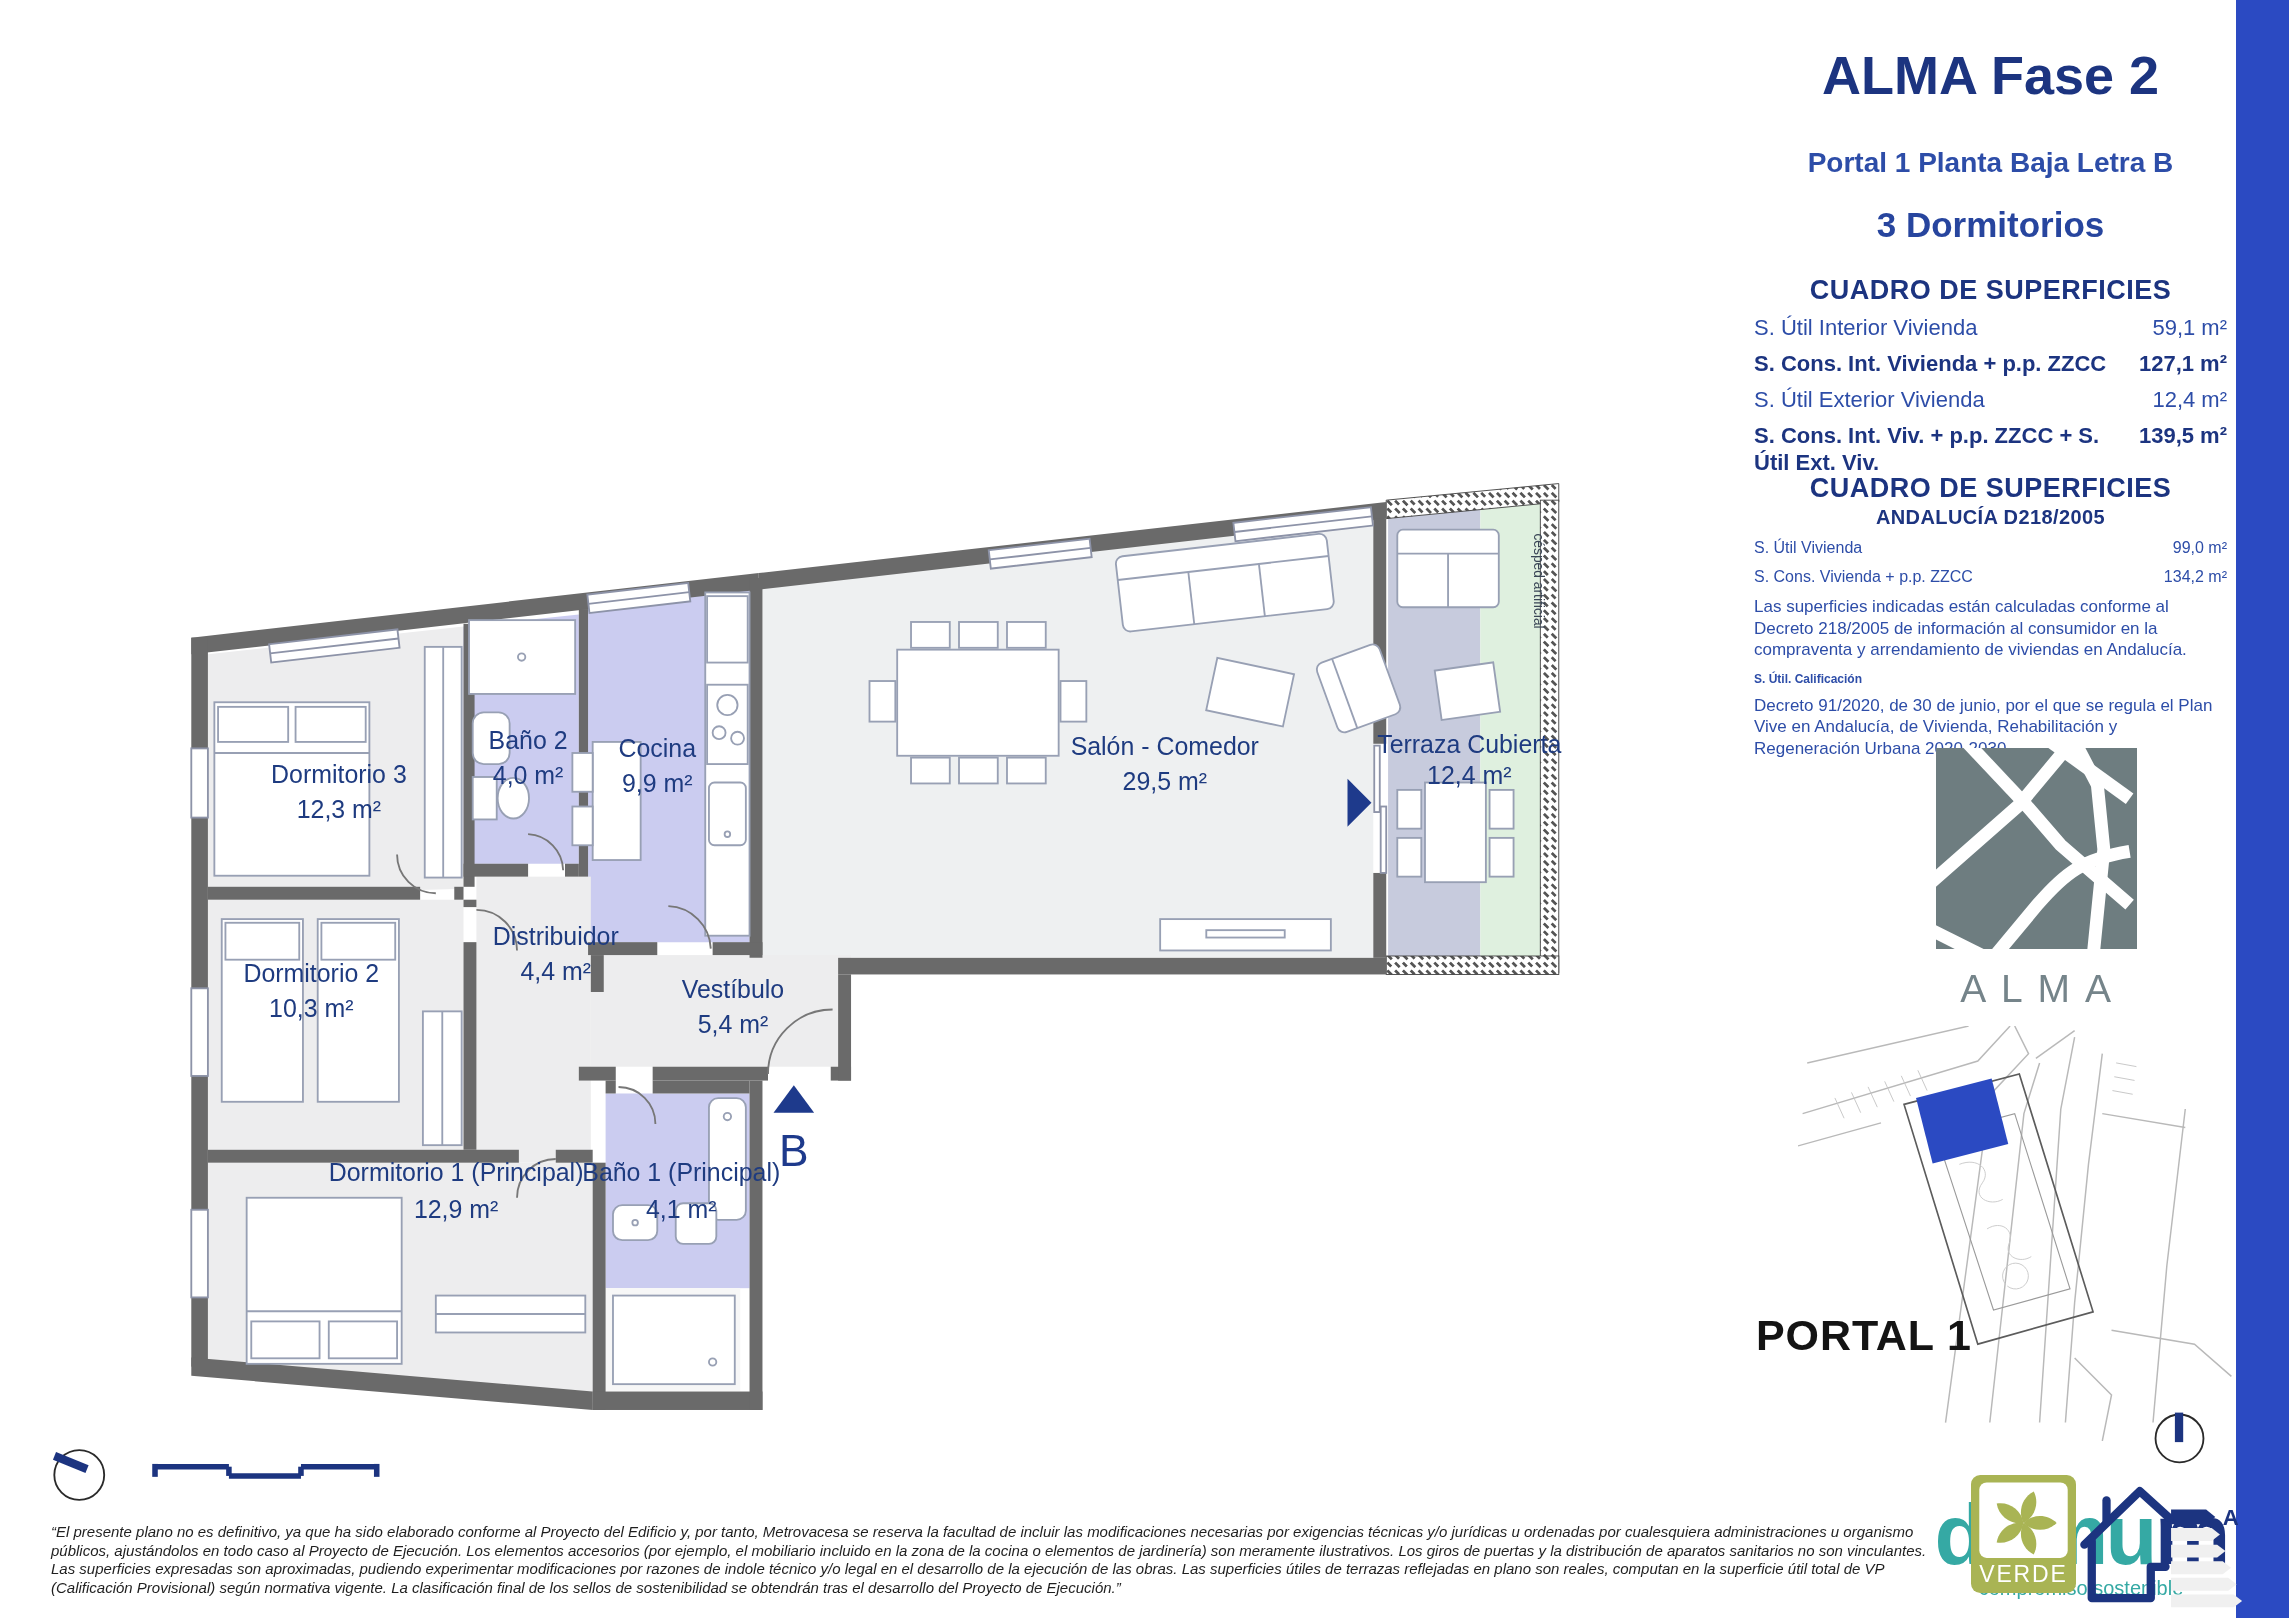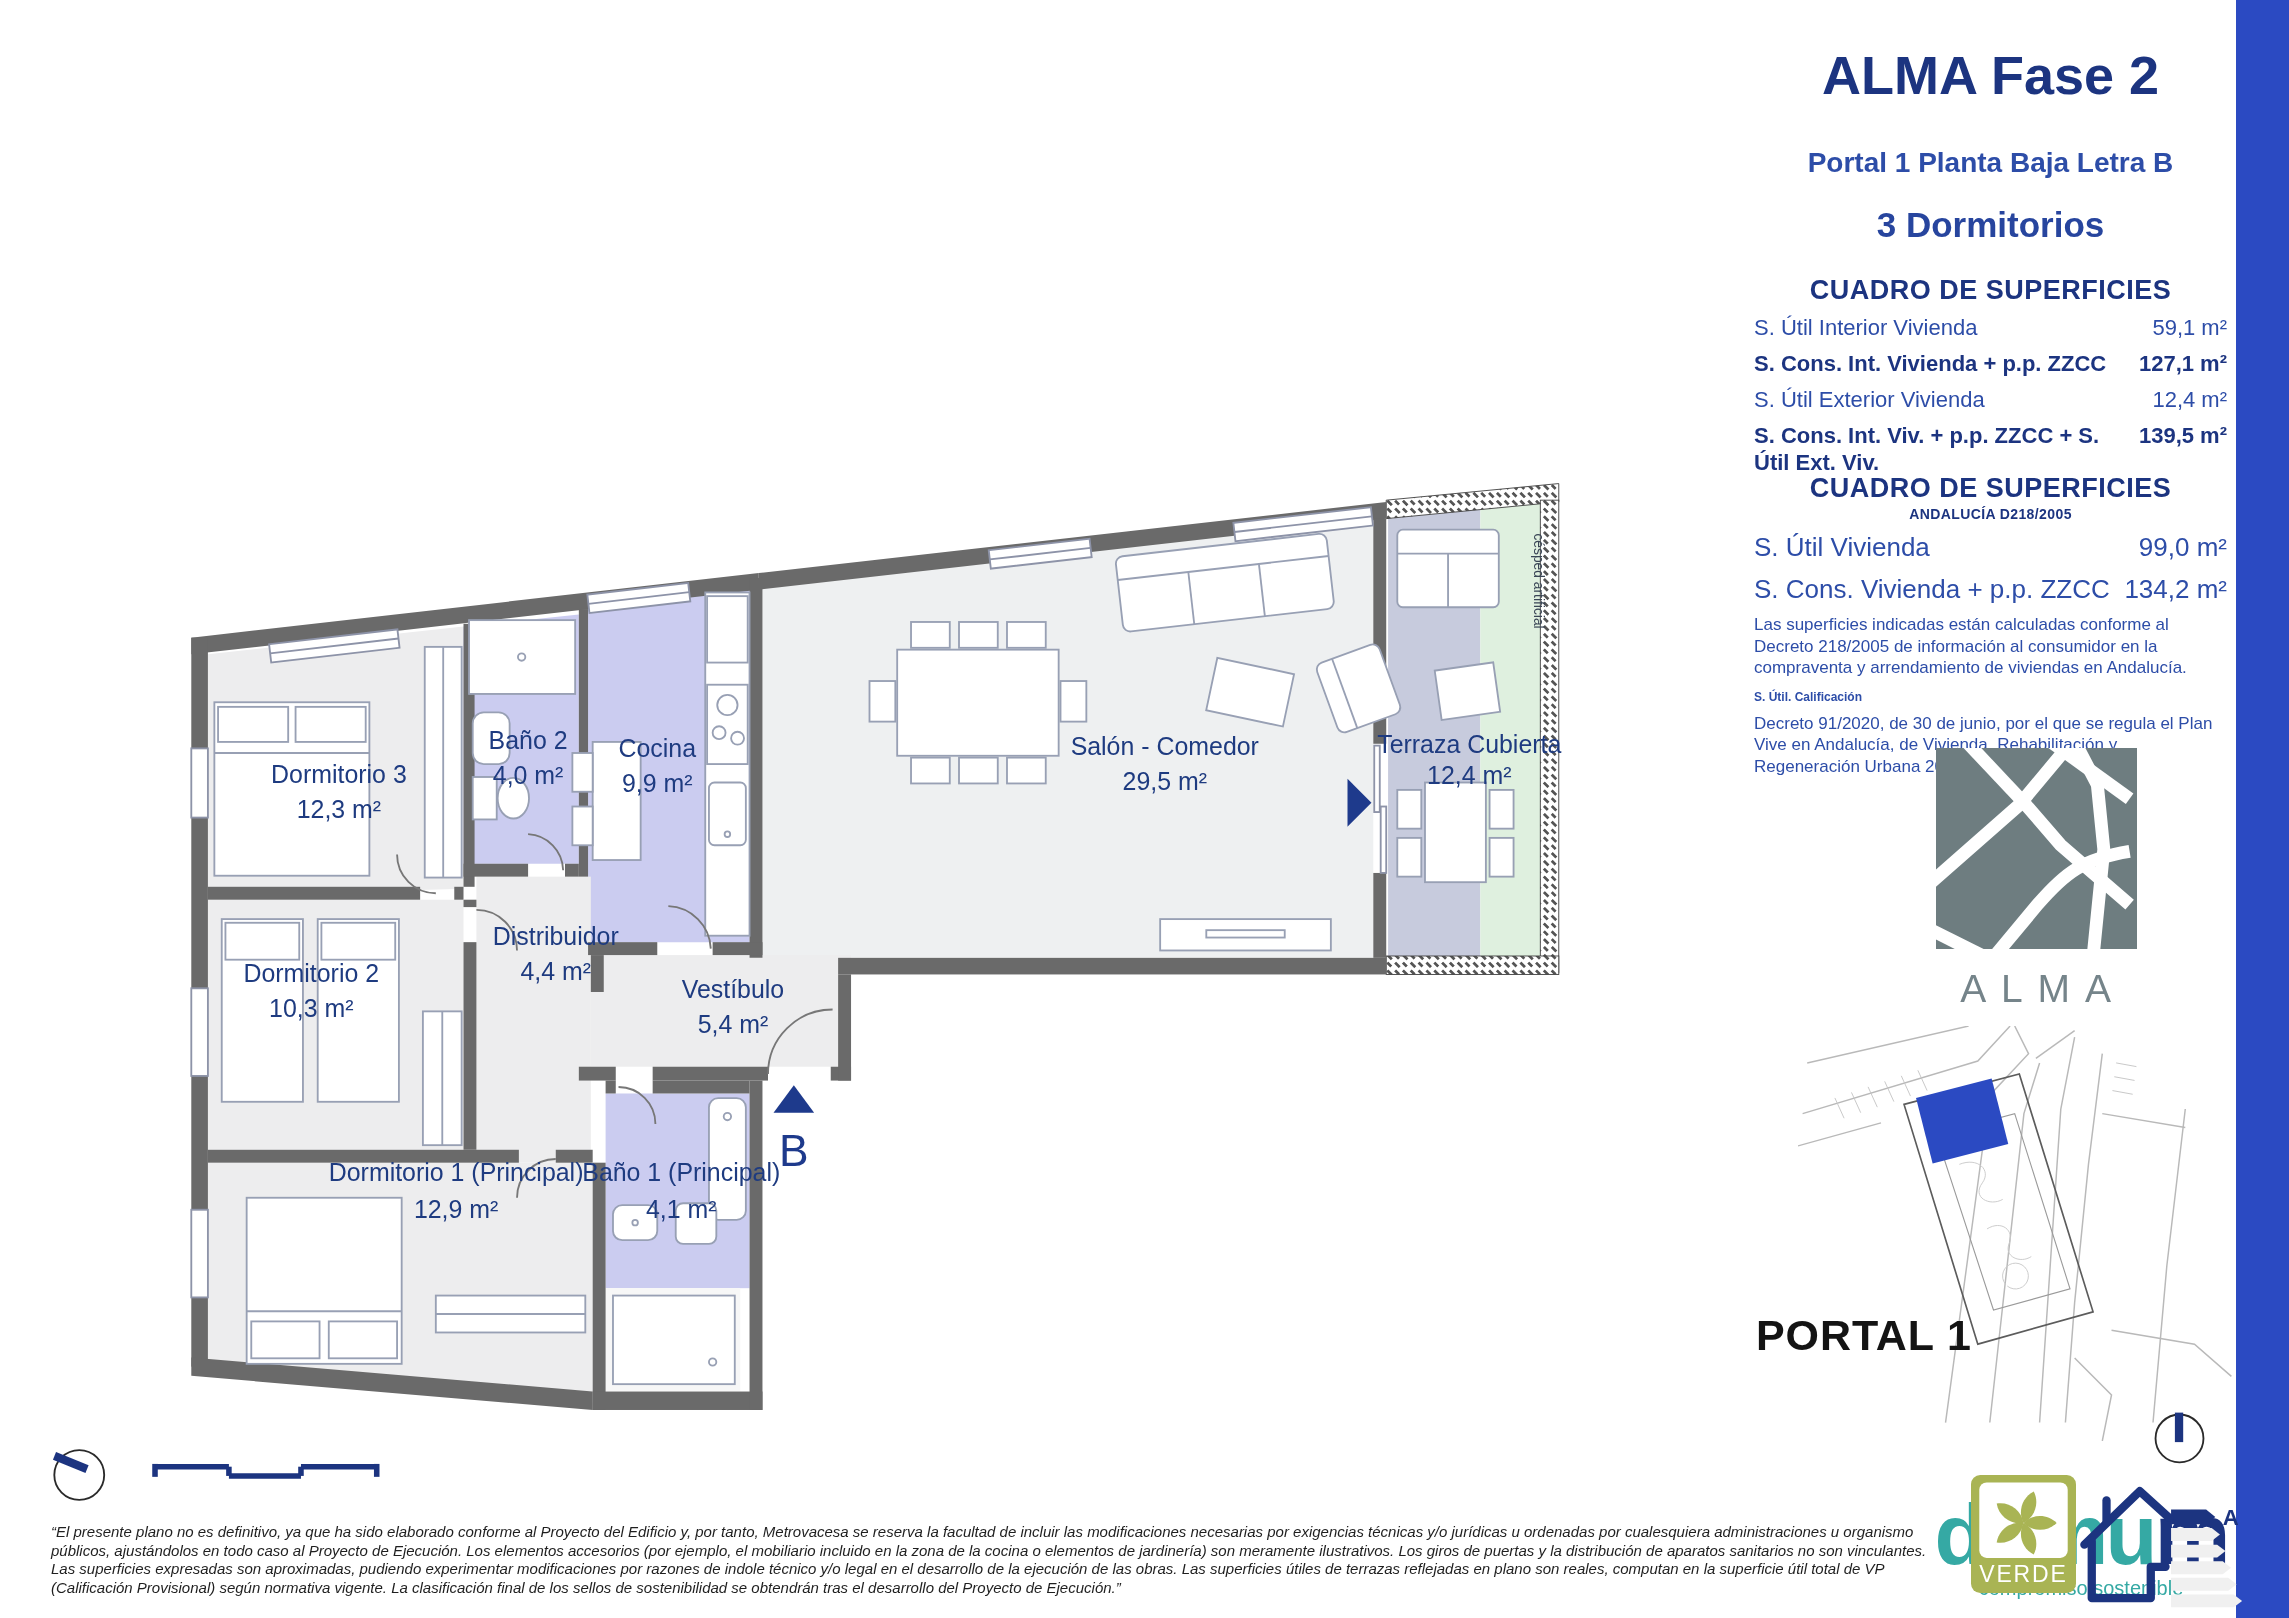--- a/index.html
+++ b/index.html
@@ -10,26 +10,26 @@
   .brand{position:absolute;left:48px;top:24px;font-size:54px;font-weight:bold;color:#3b57a8;letter-spacing:-0.9px;}
   
   .header{position:absolute;left:1754px;top:44px;width:473px;text-align:center;color:#1c3480;}
   .header .project{font-size:54px;font-weight:bold;letter-spacing:0;}
   .header .unit{margin-top:41px;font-size:28px;font-weight:bold;color:#2d4da8;}
   .header .bedrooms{margin-top:26px;font-size:35px;font-weight:bold;color:#27459e;}
   
   .table1{position:absolute;left:1754px;top:275px;width:473px;color:#2d4da8;}
   .table2{position:absolute;left:1754px;top:473px;width:473px;color:#2d4da8;}
   .tbl-title{font-size:27px;font-weight:bold;color:#1c3480;text-align:center;letter-spacing:0.5px;}
-  .tbl-sub{font-size:14px;font-weight:bold;color:#1c3480;text-align:center;margin-top:1.8px;letter-spacing:0.4px;}
+  .tbl-sub{font-size:20px;font-weight:bold;color:#1c3480;text-align:center;margin-top:1.8px;letter-spacing:0.4px;}
   .row{display:flex;align-items:flex-start;margin-top:8.3px;font-size:22px;line-height:1.25;}
   .row .lbl{flex:1;padding-right:7.4px;}
   .row .val{white-space:nowrap;text-align:right;}
   .row.bold{font-weight:bold;color:#1c3480;}
-  .table2 .row{font-size:26px;margin-top:9.2px;}
+  .table2 .row{font-size:16px;margin-top:9.2px;}
   .note{font-size:17px;line-height:1.26;margin-top:9.2px;color:#2d4da8;}
   .subhead{font-size:12px;font-weight:bold;margin-top:11px;color:#2d4da8;}
   
   .alma{position:absolute;left:1936px;top:748px;width:201px;text-align:center;}
   .alma-word{margin-top:14.8px;font-size:39px;color:#75848a;letter-spacing:14.8px;padding-left:13px;}
   
   .siteplan{position:absolute;left:1798px;top:1026px;}
   .portal{position:absolute;left:1756px;top:1311px;font-size:43px;font-weight:bold;color:#141414;letter-spacing:0.9px;}
   
   .disclaimer{position:absolute;left:51px;top:1523px;width:1878px;font-size:15px;font-style:italic;

